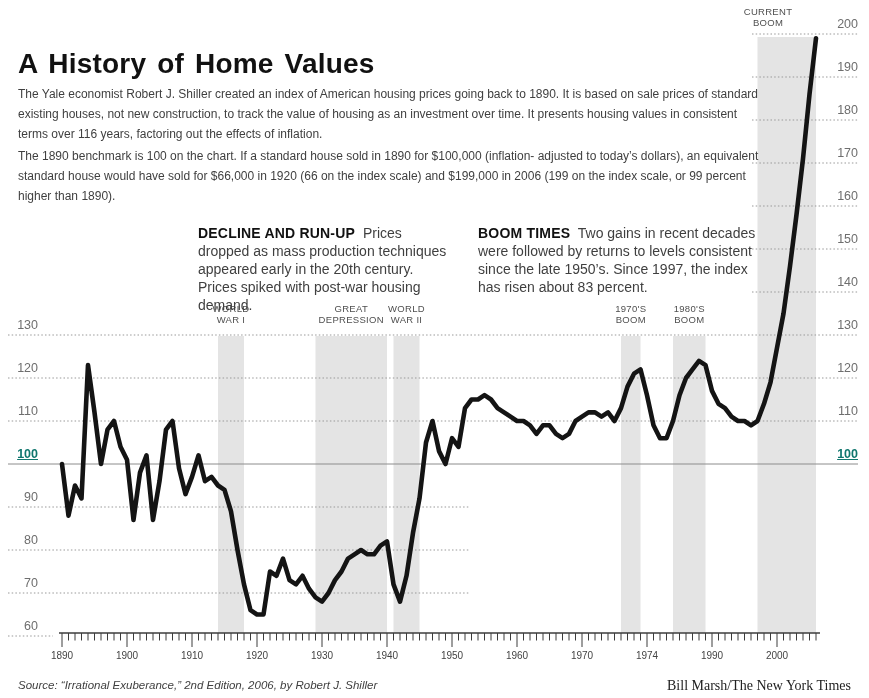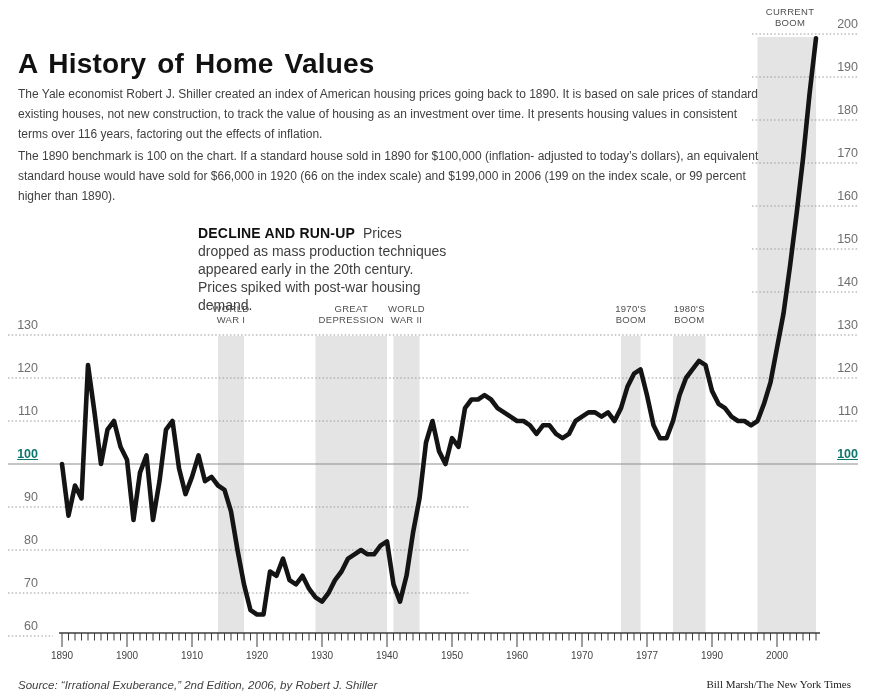--- a/index.html
+++ b/index.html
@@ -17,21 +17,21 @@
   .annotation b{color:#111;letter-spacing:.2px;}
   #chart{position:absolute;left:0;top:0;width:869px;height:698px;}
   #chart svg{position:absolute;left:0;top:0;}
   .ylab{position:absolute;font-size:12.5px;color:#6e6e6e;text-align:right;}
   .ylab.bench{color:#0f766e;font-weight:bold;text-decoration:underline;}
   .xlab{position:absolute;font-size:10px;color:#444;text-align:center;}
   .bandlab{position:absolute;font-size:9.5px;line-height:11px;color:#4f4f4f;
         text-align:center;letter-spacing:.3px;white-space:nowrap;}
   #source-line{position:absolute;left:18px;top:679px;font-size:11.5px;font-style:italic;
         color:#3f3f3f;}
-  #credit-line{position:absolute;right:18px;top:678px;font-size:11px;
+  #credit-line{position:absolute;right:18px;top:678px;font-size:14px;
         font-family:"Liberation Serif",serif;color:#222;}
 </style>
 </head>
 <body>
 
 <div id="page">
   <div id="chart">
       <svg width="869" height="698">
         <rect x="218" y="336" width="26" height="297" fill="#e4e4e4"></rect>
         <rect x="315.5" y="336" width="71.5" height="297" fill="#e4e4e4"></rect>
@@ -195,21 +195,21 @@
       <div class="ylab" style="left: 824px; width: 34px; top: 17px;">200</div>
       <div class="xlab" style="left: 40px; width: 44px; top: 650px;">1890</div>
       <div class="xlab" style="left: 105px; width: 44px; top: 650px;">1900</div>
       <div class="xlab" style="left: 170px; width: 44px; top: 650px;">1910</div>
       <div class="xlab" style="left: 235px; width: 44px; top: 650px;">1920</div>
       <div class="xlab" style="left: 300px; width: 44px; top: 650px;">1930</div>
       <div class="xlab" style="left: 365px; width: 44px; top: 650px;">1940</div>
       <div class="xlab" style="left: 430px; width: 44px; top: 650px;">1950</div>
       <div class="xlab" style="left: 495px; width: 44px; top: 650px;">1960</div>
       <div class="xlab" style="left: 560px; width: 44px; top: 650px;">1970</div>
-      <div class="xlab" style="left: 625px; width: 44px; top: 650px;">1977</div>
+      <div class="xlab" style="left: 625px; width: 44px; top: 650px;">1974</div>
       <div class="xlab" style="left: 690px; width: 44px; top: 650px;">1990</div>
       <div class="xlab" style="left: 755px; width: 44px; top: 650px;">2000</div>
       <div class="bandlab" style="left: 231px; top: 303px; transform: translateX(-50%);">
         <div>WORLD</div>
         <div>WAR I</div>
       </div>
       <div class="bandlab" style="left: 351.25px; top: 303px; transform: translateX(-50%);">
         <div>GREAT</div>
         <div>DEPRESSION</div>
       </div>
@@ -218,24 +218,25 @@
         <div>WAR II</div>
       </div>
       <div class="bandlab" style="left: 630.75px; top: 303px; transform: translateX(-50%);">
         <div>1970'S</div>
         <div>BOOM</div>
       </div>
       <div class="bandlab" style="left: 689.25px; top: 303px; transform: translateX(-50%);">
         <div>1980'S</div>
         <div>BOOM</div>
       </div>
-      <div class="bandlab" style="left: 790px; top: 6px; transform: translateX(-50%);">
+      <div class="bandlab" style="left: 768px; top: 6px; transform: translateX(-50%);">
         <div>CURRENT</div>
         <div>BOOM</div>
       </div>
     </div>
   <div id="page-title">A History of Home Values</div>
   <div id="intro-p1" class="intro">The Yale economist Robert J. Shiller created an index of American housing prices going back to 1890. It is based on sale prices of standard existing houses, not new construction, to track the value of housing as an investment over time. It presents housing values in consistent terms over 116 years, factoring out the effects of inflation.</div>
   <div id="intro-p2" class="intro">The 1890 benchmark is 100 on the chart. If a standard house sold in 1890 for $100,000 (inflation- adjusted to today’s dollars), an equivalent standard house would have sold for $66,000 in 1920 (66 on the index scale) and $199,000 in 2006 (199 on the index scale, or 99 percent higher than 1890).</div>
   <div id="annotation-decline" class="annotation"><b>DECLINE AND RUN-UP</b>&nbsp; <span>Prices dropped as mass production techniques appeared early in the 20th century. Prices spiked with post-war housing demand.</span></div>
+  <div id="annotation-boom" class="annotation"><b>BOOM TIMES</b>&nbsp; <span>Two gains in recent decades were followed by returns to levels consistent since the late 1950’s. Since 1997, the index has risen about 83 percent.</span></div>
   <div id="source-line">Source: “Irrational Exuberance,” 2nd Edition, 2006, by Robert J. Shiller</div>
   <div id="credit-line">Bill Marsh/The New York Times</div>
 </div>
 
 </body></html>

